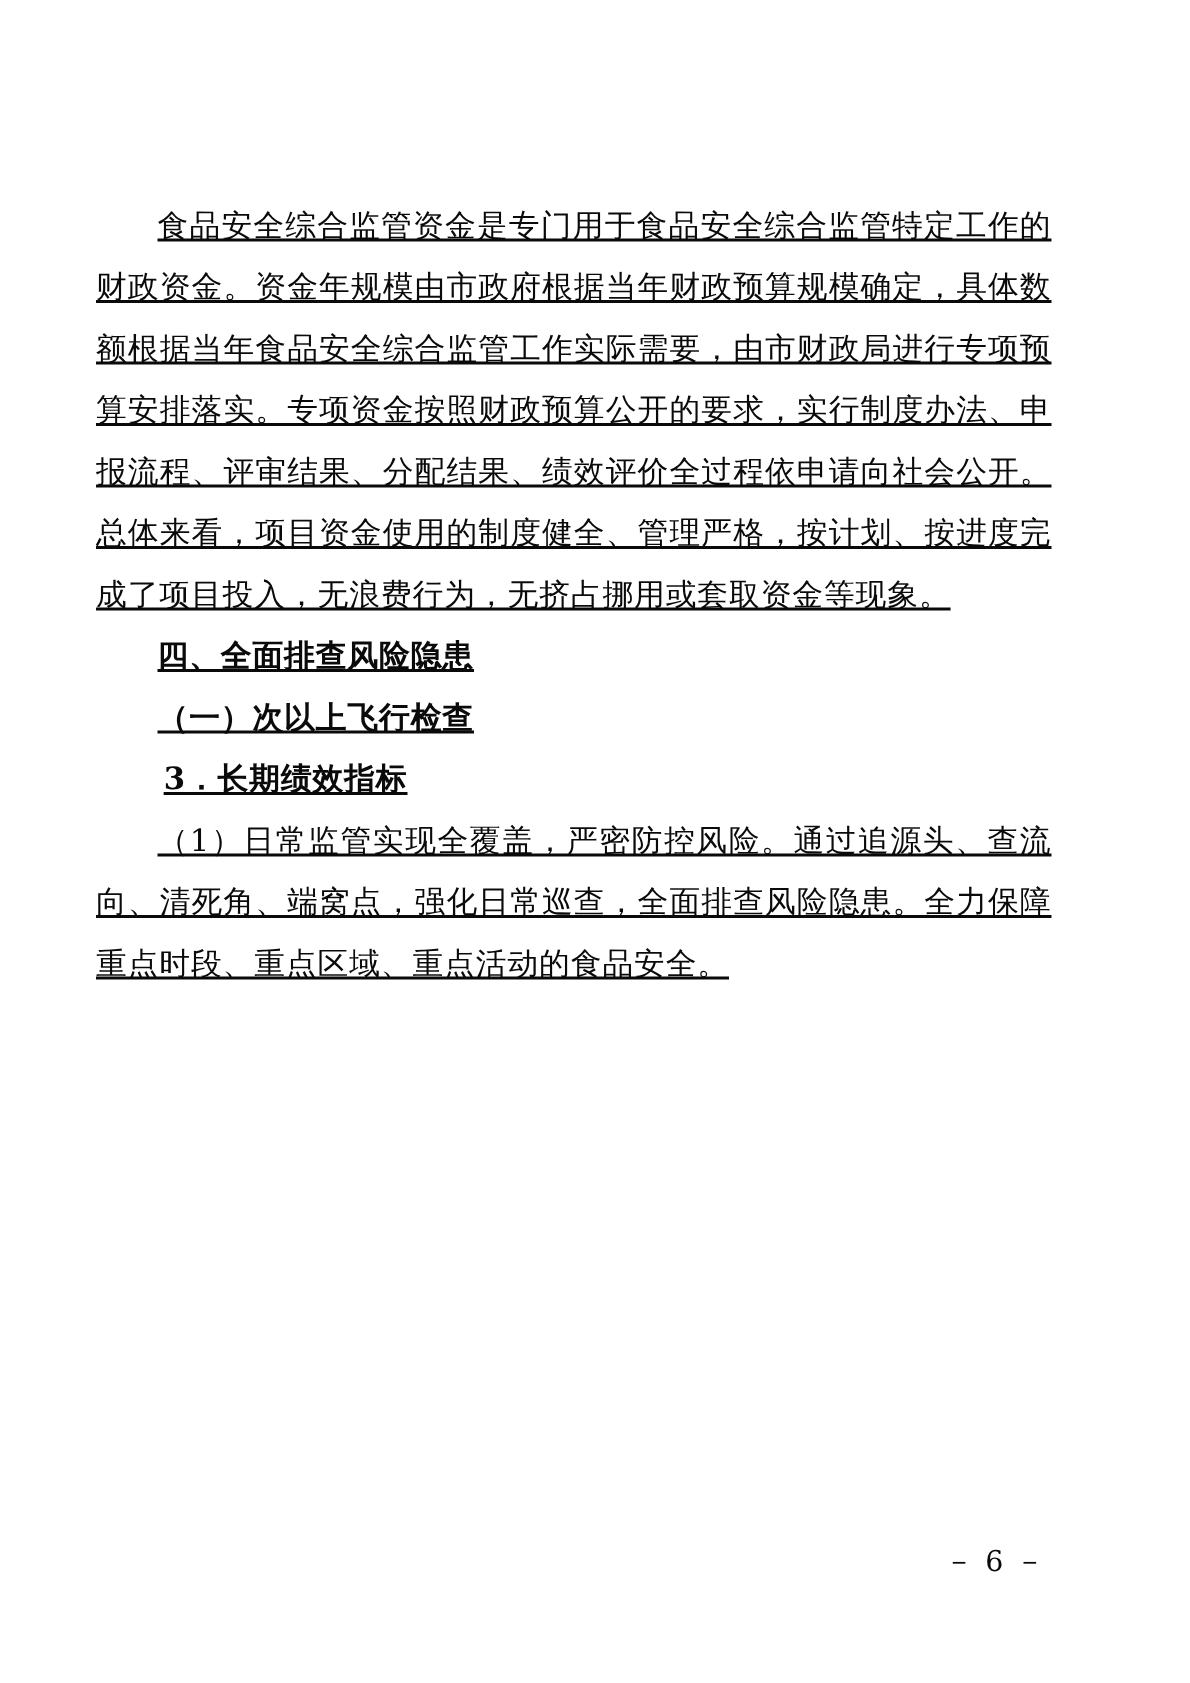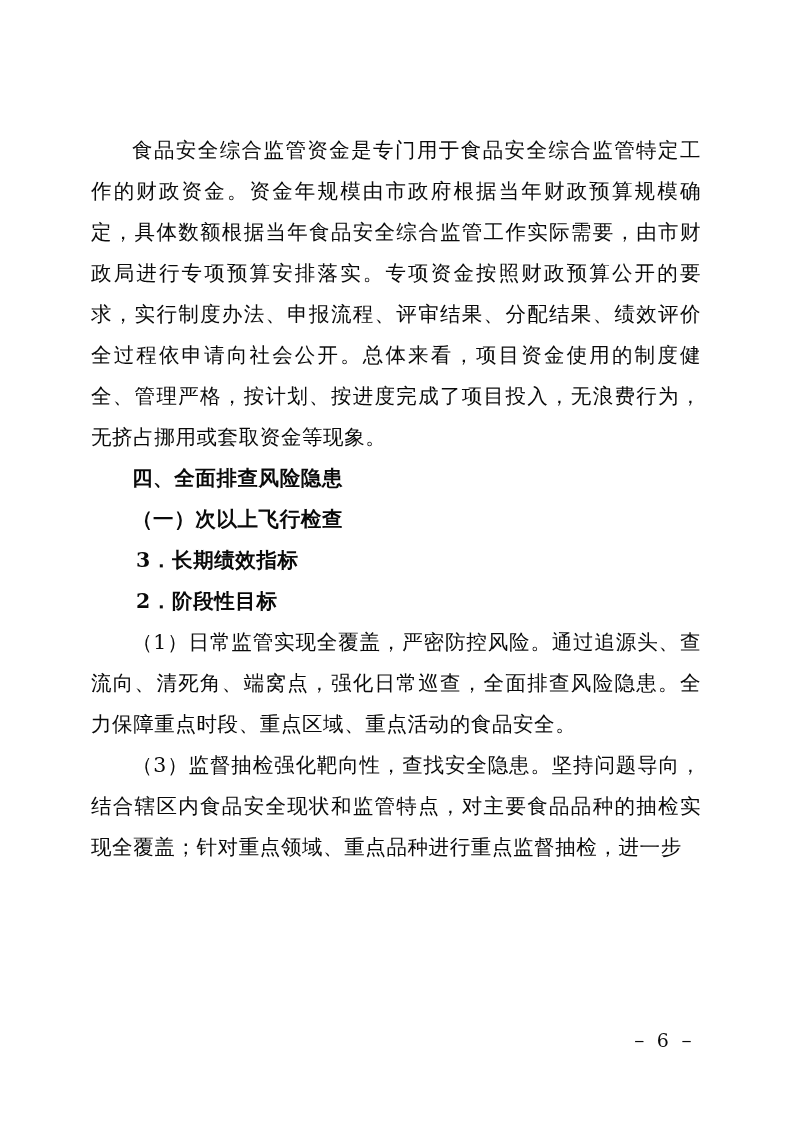--- a/index.html
+++ b/index.html
@@ -15,21 +15,22 @@
     color: #0a0a0a;
     overflow: hidden;
   }
   .page {
     position: absolute;
     left: 0;
     top: 0;
     width: 793px;
     height: 1122px;
     box-sizing: border-box;
-    padding: 130px 92px 60px 91px;
+    padding: 130px 92px 60px 64px;
+    text-decoration: underline;
   }
   .doc-body {
     font-size: 20.5px;
     line-height: 41px;
     letter-spacing: 0.6px;
     text-align: justify;
     text-justify: inter-ideograph;
   }
   p {
     margin: 0;
@@ -62,23 +63,21 @@
 
     <p class="para">食品安全综合监管资金是专门用于食品安全综合监管特定工作的财政资金。资金年规模由市政府根据当年财政预算规模确定，具体数额根据当年食品安全综合监管工作实际需要，由市财政局进行专项预算安排落实。专项资金按照财政预算公开的要求，实行制度办法、申报流程、评审结果、分配结果、绩效评价全过程依申请向社会公开。总体来看，项目资金使用的制度健全、管理严格，按计划、按进度完成了项目投入，无浪费行为，无挤占挪用或套取资金等现象。</p>
 
     <p class="heading">四、全面排查风险隐患</p>
 
     <p class="heading">（一）次以上飞行检查</p>
 
     <p class="heading-sub">3．长期绩效指标</p>
 
 
-    <p class="heading-sub">2．阶段性目标</p>
 
     <p class="para">（1）日常监管实现全覆盖，严密防控风险。通过追源头、查流向、清死角、端窝点，强化日常巡查，全面排查风险隐患。全力保障重点时段、重点区域、重点活动的食品安全。</p>
 
 
-    <p class="para">（3）监督抽检强化靶向性，查找安全隐患。坚持问题导向，结合辖区内食品安全现状和监管特点，对主要食品品种的抽检实现全覆盖；针对重点领域、重点品种进行重点监督抽检，进一步</p>
 
   </div>
 
   <div class="page-number">－ 6 －</div>
 </div>
 
 </body></html>

